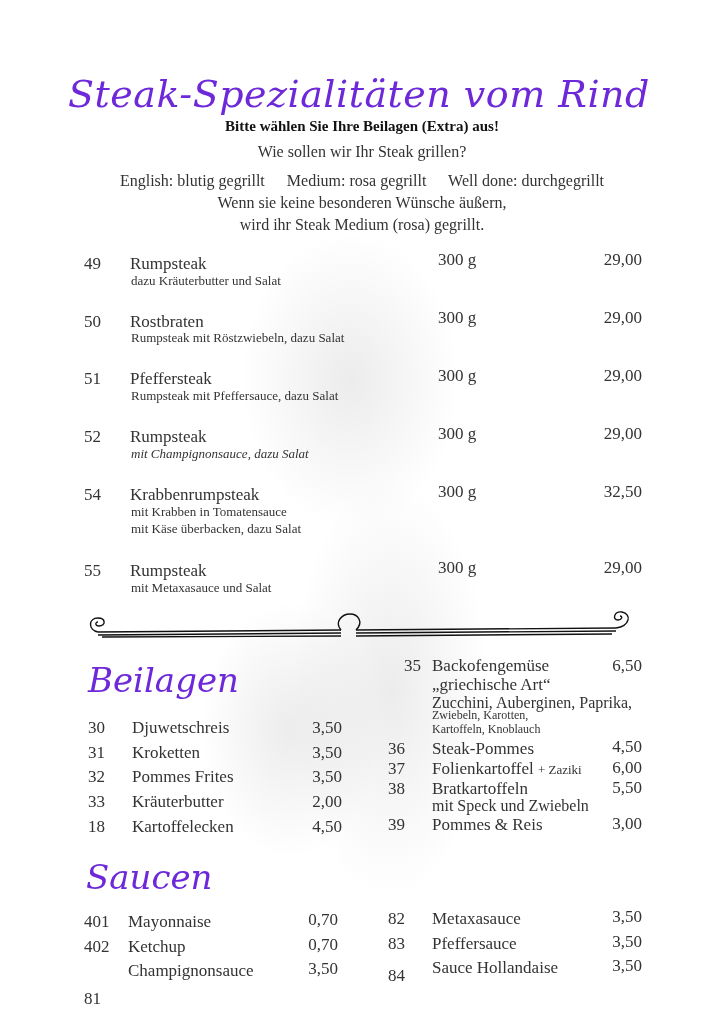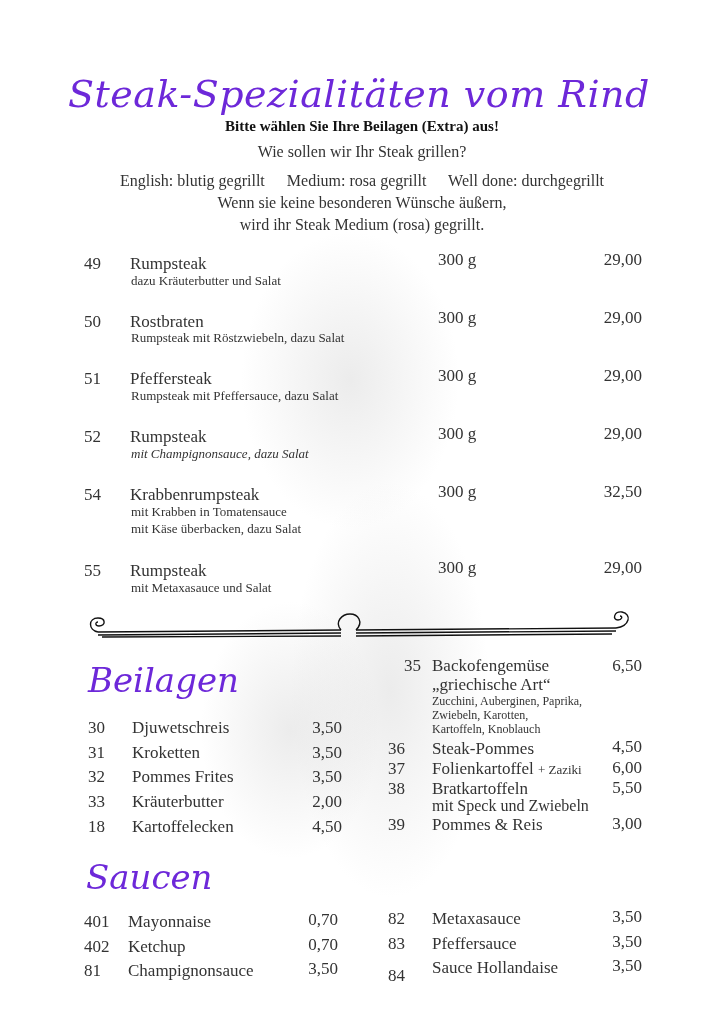--- a/index.html
+++ b/index.html
@@ -127,21 +127,21 @@
     <div class="abs price" style="left:280px;width:62px;top:817px;">4,50</div>
   </div>
 </div>
 
 <div>
   <div>
     <div class="abs num" style="left:388px;top:656px;margin-left:16px;">35</div>
     <div class="abs name" style="left:432px;top:656px;">Backofengemüse</div>
     <div class="abs price" style="left:580px;width:62px;top:656px;">6,50</div>
     <div class="abs name" style="left:432px;top:675px;">„griechische Art“</div>
-    <div class="abs desc" style="left:432px;top:694px;font-size:12px;">Zucchini, Auberginen, Paprika,</div>
+    <div class="abs desc" style="left:432px;top:694px;font-size:16px;">Zucchini, Auberginen, Paprika,</div>
     <div class="abs desc" style="left:432px;top:708px;font-size:12px;">Zwiebeln, Karotten,</div>
     <div class="abs desc" style="left:432px;top:722px;font-size:12px;">Kartoffeln, Knoblauch</div>
   </div>
   <div>
     <div class="abs num" style="left:388px;top:739px;">36</div>
     <div class="abs name" style="left:432px;top:739px;">Steak-Pommes</div>
     <div class="abs price" style="left:580px;width:62px;top:737px;">4,50</div>
   </div>
   <div>
     <div class="abs num" style="left:388px;top:759px;">37</div>
@@ -171,21 +171,21 @@
     <div class="abs num" style="left:84px;top:912px;">401</div>
     <div class="abs name" style="left:128px;top:912px;">Mayonnaise</div>
     <div class="abs price" style="left:276px;width:62px;top:910px;">0,70</div>
   </div>
   <div>
     <div class="abs num" style="left:84px;top:937px;">402</div>
     <div class="abs name" style="left:128px;top:937px;">Ketchup</div>
     <div class="abs price" style="left:276px;width:62px;top:935px;">0,70</div>
   </div>
   <div>
-    <div class="abs num" style="left:84px;top:961px;">81</div>
+    <div class="abs num" style="left:84px;top:989px;">81</div>
     <div class="abs name" style="left:128px;top:961px;">Champignonsauce</div>
     <div class="abs price" style="left:276px;width:62px;top:959px;">3,50</div>
   </div>
 </div>
 
 <div>
   <div>
     <div class="abs num" style="left:388px;top:909px;">82</div>
     <div class="abs name" style="left:432px;top:909px;">Metaxasauce</div>
     <div class="abs price" style="left:580px;width:62px;top:907px;">3,50</div>

